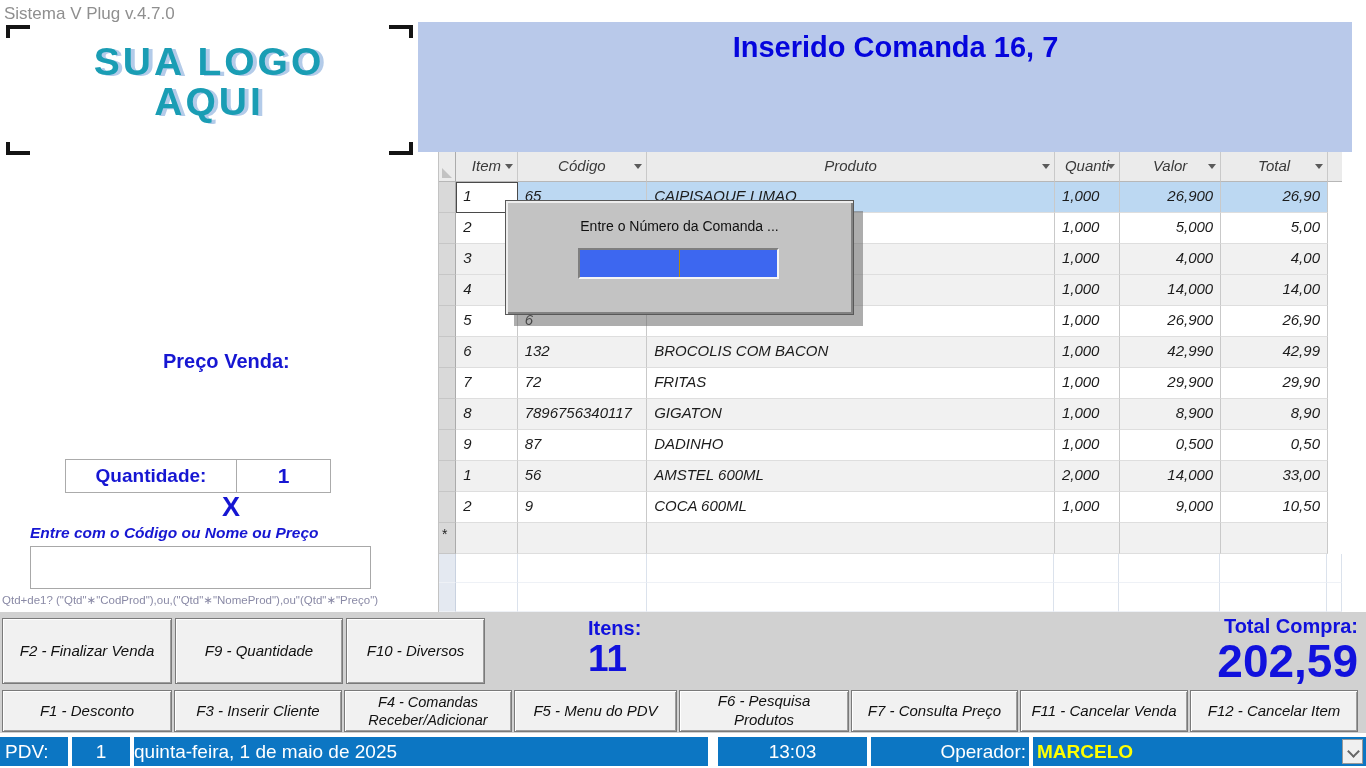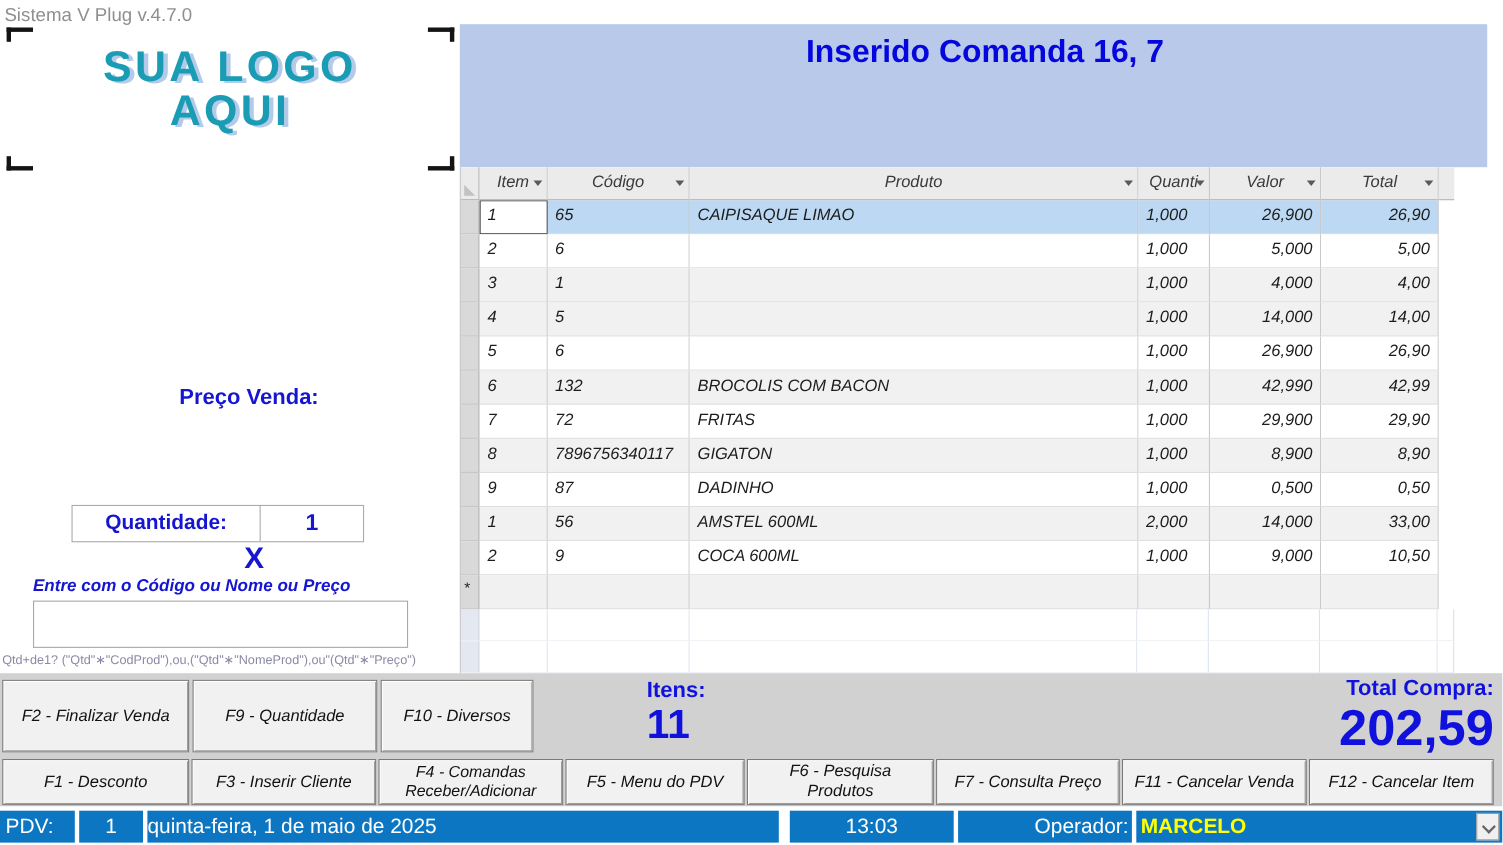--- a/index.html
+++ b/index.html
@@ -29,21 +29,21 @@
   .entry-label{position:absolute;left:30px;top:524px;font-size:15.5px;font-weight:bold;font-style:italic;color:#1616d2;}
   .entry-input{position:absolute;left:30px;top:546px;width:341px;height:43px;border:1px solid #a8a8a8;
                background:#fff;box-sizing:border-box;font-size:18px;padding:2px 6px;outline:none;}
   .hint{position:absolute;left:2px;top:593px;font-size:11.5px;color:#8a8aa6;white-space:nowrap;}
 
   
   .header-band{position:absolute;left:418px;top:22px;width:934px;height:130px;background:#b9c9ea;}
   .header-title{margin-top:9px;text-align:center;font-size:29px;font-weight:bold;color:#0505dd;padding-left:21px;}
 
   
-  .grid{position:absolute;left:418px;top:152px;width:904px;height:460px;background:#fff;
+  .grid{position:absolute;left:438px;top:152px;width:904px;height:460px;background:#fff;
         border-left:1px solid #c3c3c3;box-sizing:border-box;font-style:italic;}
   .grid-row,.grid-head{display:flex;width:100%;}
   .gc{box-sizing:border-box;height:31px;border-right:1px solid #c9c9c9;border-bottom:1px solid #dedede;
       padding:5px 7px 0 7px;font-size:15px;color:#1c1c1c;white-space:nowrap;overflow:hidden;}
   .grid-head .gc{height:30px;background:#ebebeb;border-bottom:1px solid #b7b7b7;color:#3a3a3a;
                  text-align:center;position:relative;padding-top:5px;}
   .c-margin{width:18px;background:#d9d9d9;border-right:1px solid #ababab;border-bottom:1px solid #c6c6c6;
             padding:3px 0 0 3px;font-style:normal;font-size:14px;color:#222;}
   .c-item{width:64px;}
   .c-codigo{width:136px;}
@@ -287,20 +287,26 @@
           <div class="gc c-codigo"></div>
           <div class="gc c-produto"></div>
           <div class="gc c-quanti"></div>
           <div class="gc c-valor"></div>
           <div class="gc c-total"></div>
           <div class="gc c-filler"></div>
         </div>
       </div>
   </div>
 
+  <div class="dialog">
+    <div class="dialog-label">Entre o Número da Comanda ...</div>
+    <div class="dialog-input">
+      <div class="dialog-caret"></div>
+    </div>
+  </div>
 
   <div class="bottom-band">
     <div class="fbtn row1 b-f2">F2 - Finalizar Venda</div>
     <div class="fbtn row1 b-f9">F9 - Quantidade</div>
     <div class="fbtn row1 b-f10">F10 - Diversos</div>
 
     <div class="itens-label">Itens:</div>
     <div class="itens-value">11</div>
     <div class="total-label">Total Compra:</div>
     <div class="total-value">202,59</div>

